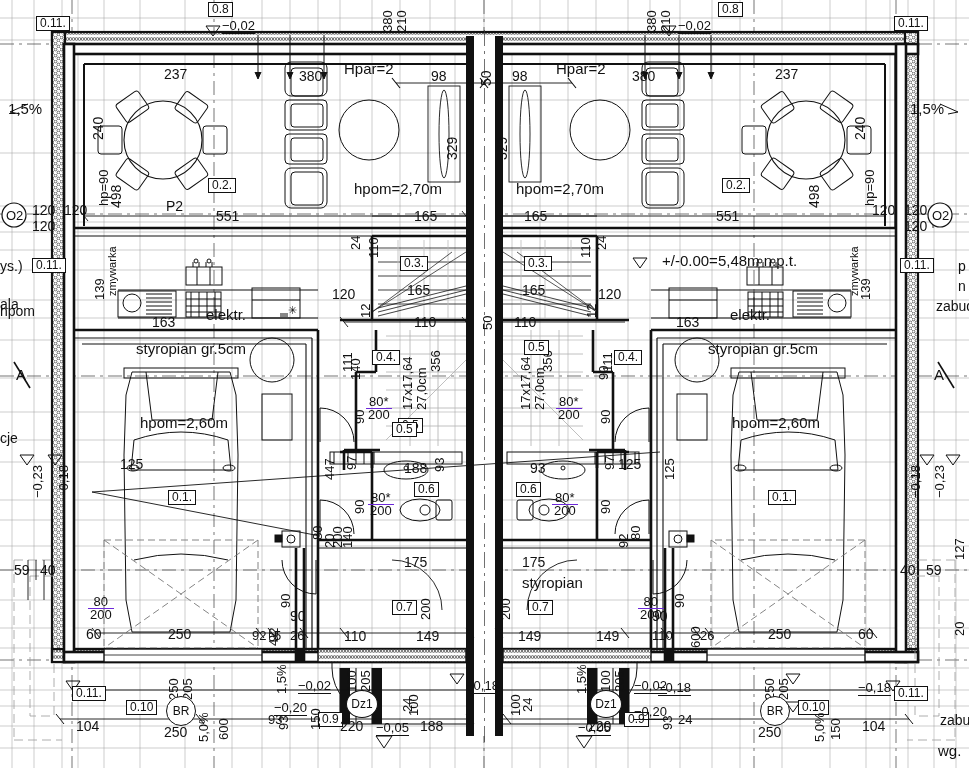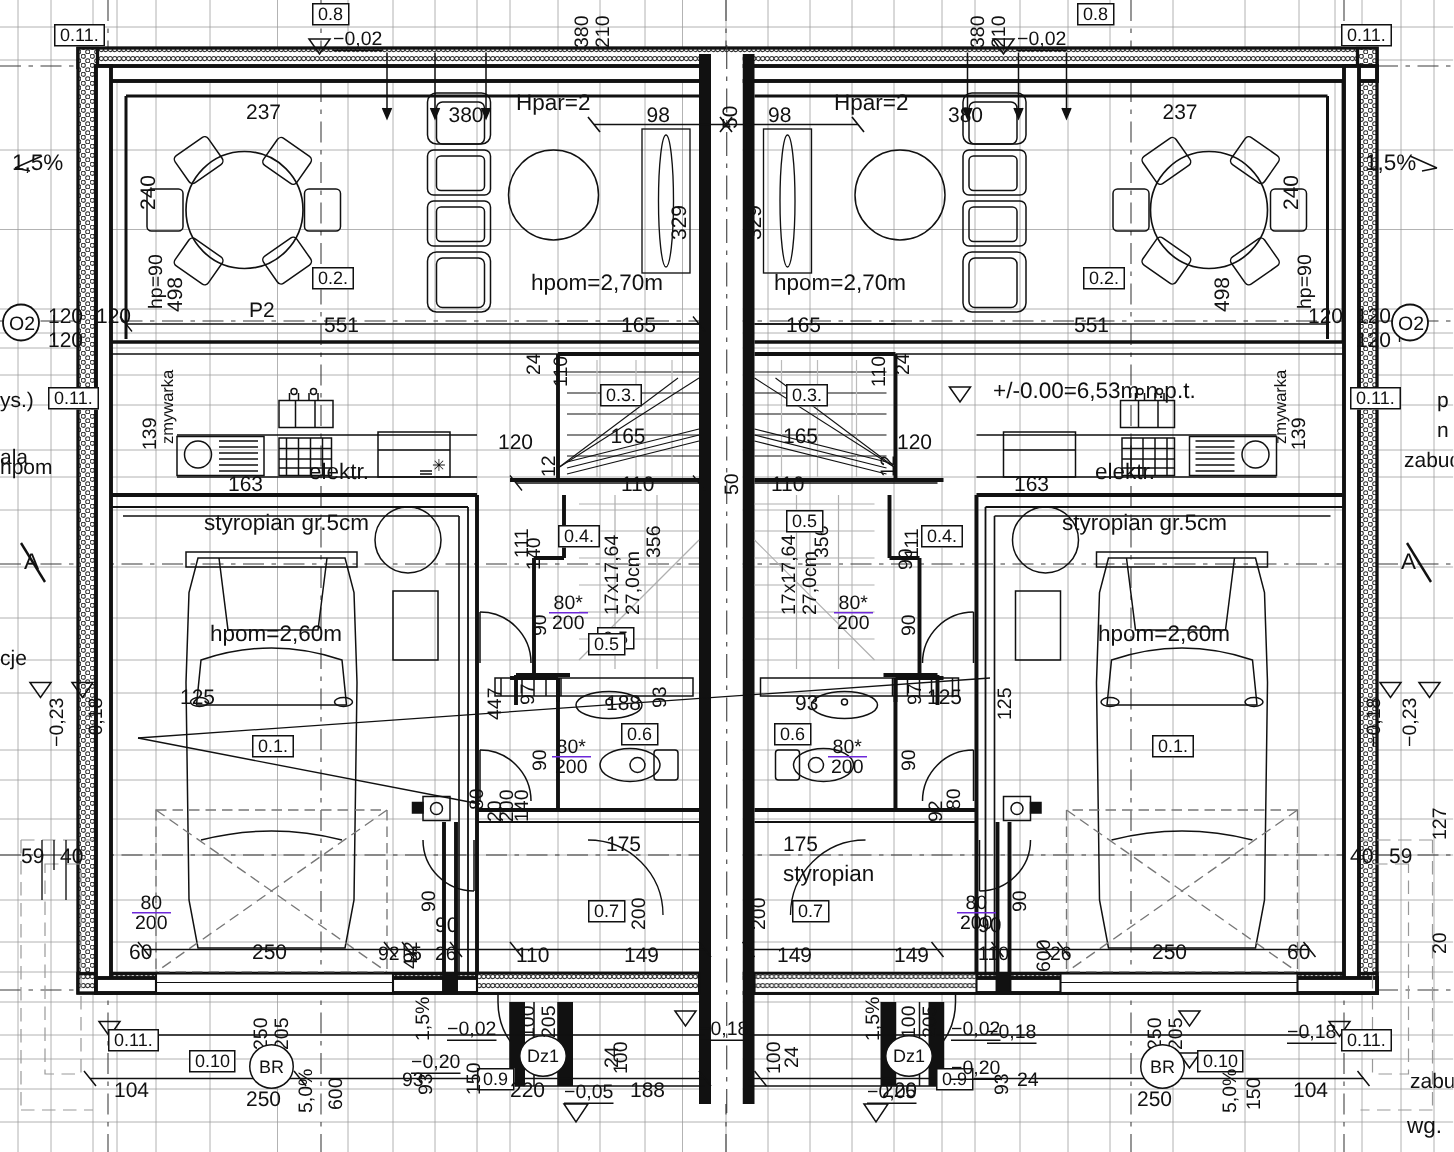--- a/index.html
+++ b/index.html
@@ -553,21 +553,21 @@
 <div class="txt t13" style="left:938px;top:742px;">wg.</div>
 
 <div class="txt t11 boxed" style="left:32px;top:258px;">0.11.</div>
 <div class="txt t11 boxed" style="left:900px;top:258px;">0.11.</div>
 
 <div class="txt t11 vert" style="left:92px;top:300px;">139</div>
 <div class="txt t11 vert" style="left:858px;top:300px;">139</div>
 <div class="txt t9 vert" style="left:106px;top:296px;">zmywarka</div>
 <div class="txt t9 vert" style="left:848px;top:296px;">zmywarka</div>
 
-<div class="txt t13" style="left:662px;top:252px;">+/-0.00=6,53m n.p.t.</div>
+<div class="txt t13" style="left:662px;top:252px;">+/-0.00=5,48m n.p.t.</div>
 
 <div class="txt t13" style="left:206px;top:306px;">elektr.</div>
 <div class="txt t13" style="left:730px;top:306px;">elektr.</div>
 
 <div class="txt t12" style="left:332px;top:286px;">120</div>
 <div class="txt t12" style="left:598px;top:286px;">120</div>
 <div class="txt t12" style="left:152px;top:314px;">163</div>
 <div class="txt t12" style="left:676px;top:314px;">163</div>
 
 <div class="txt t11 vert" style="left:366px;top:258px;">110</div>

